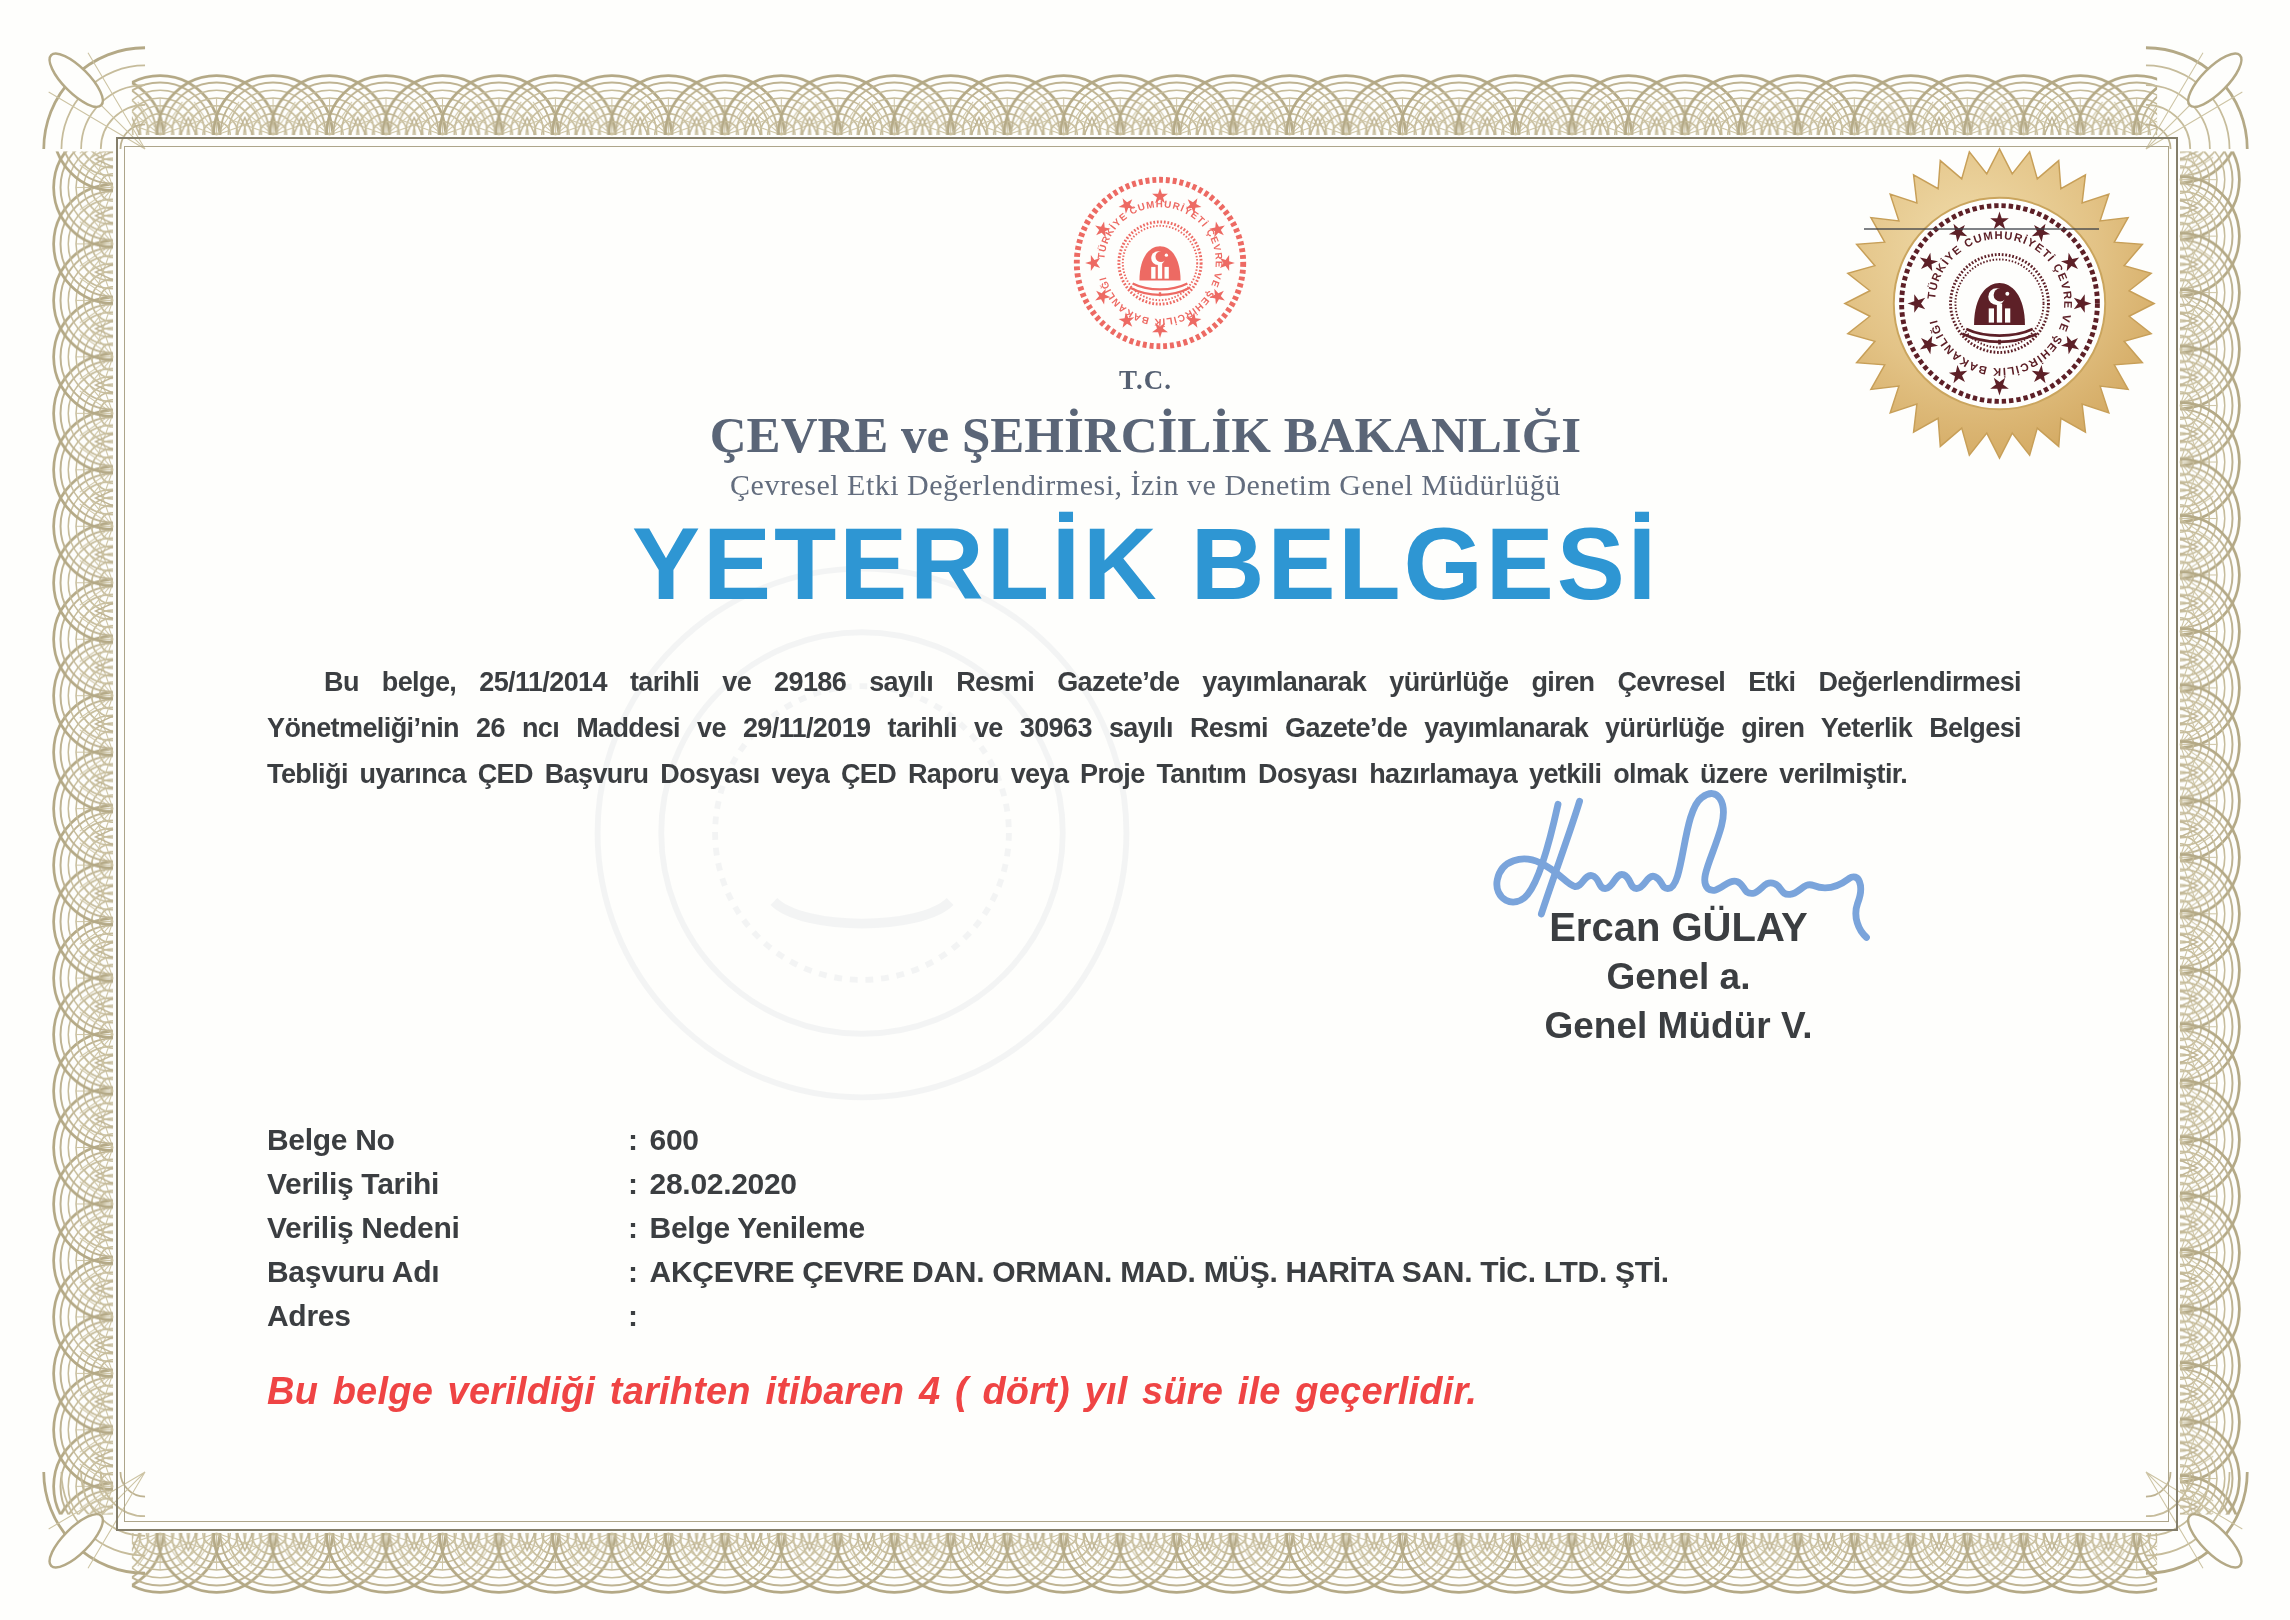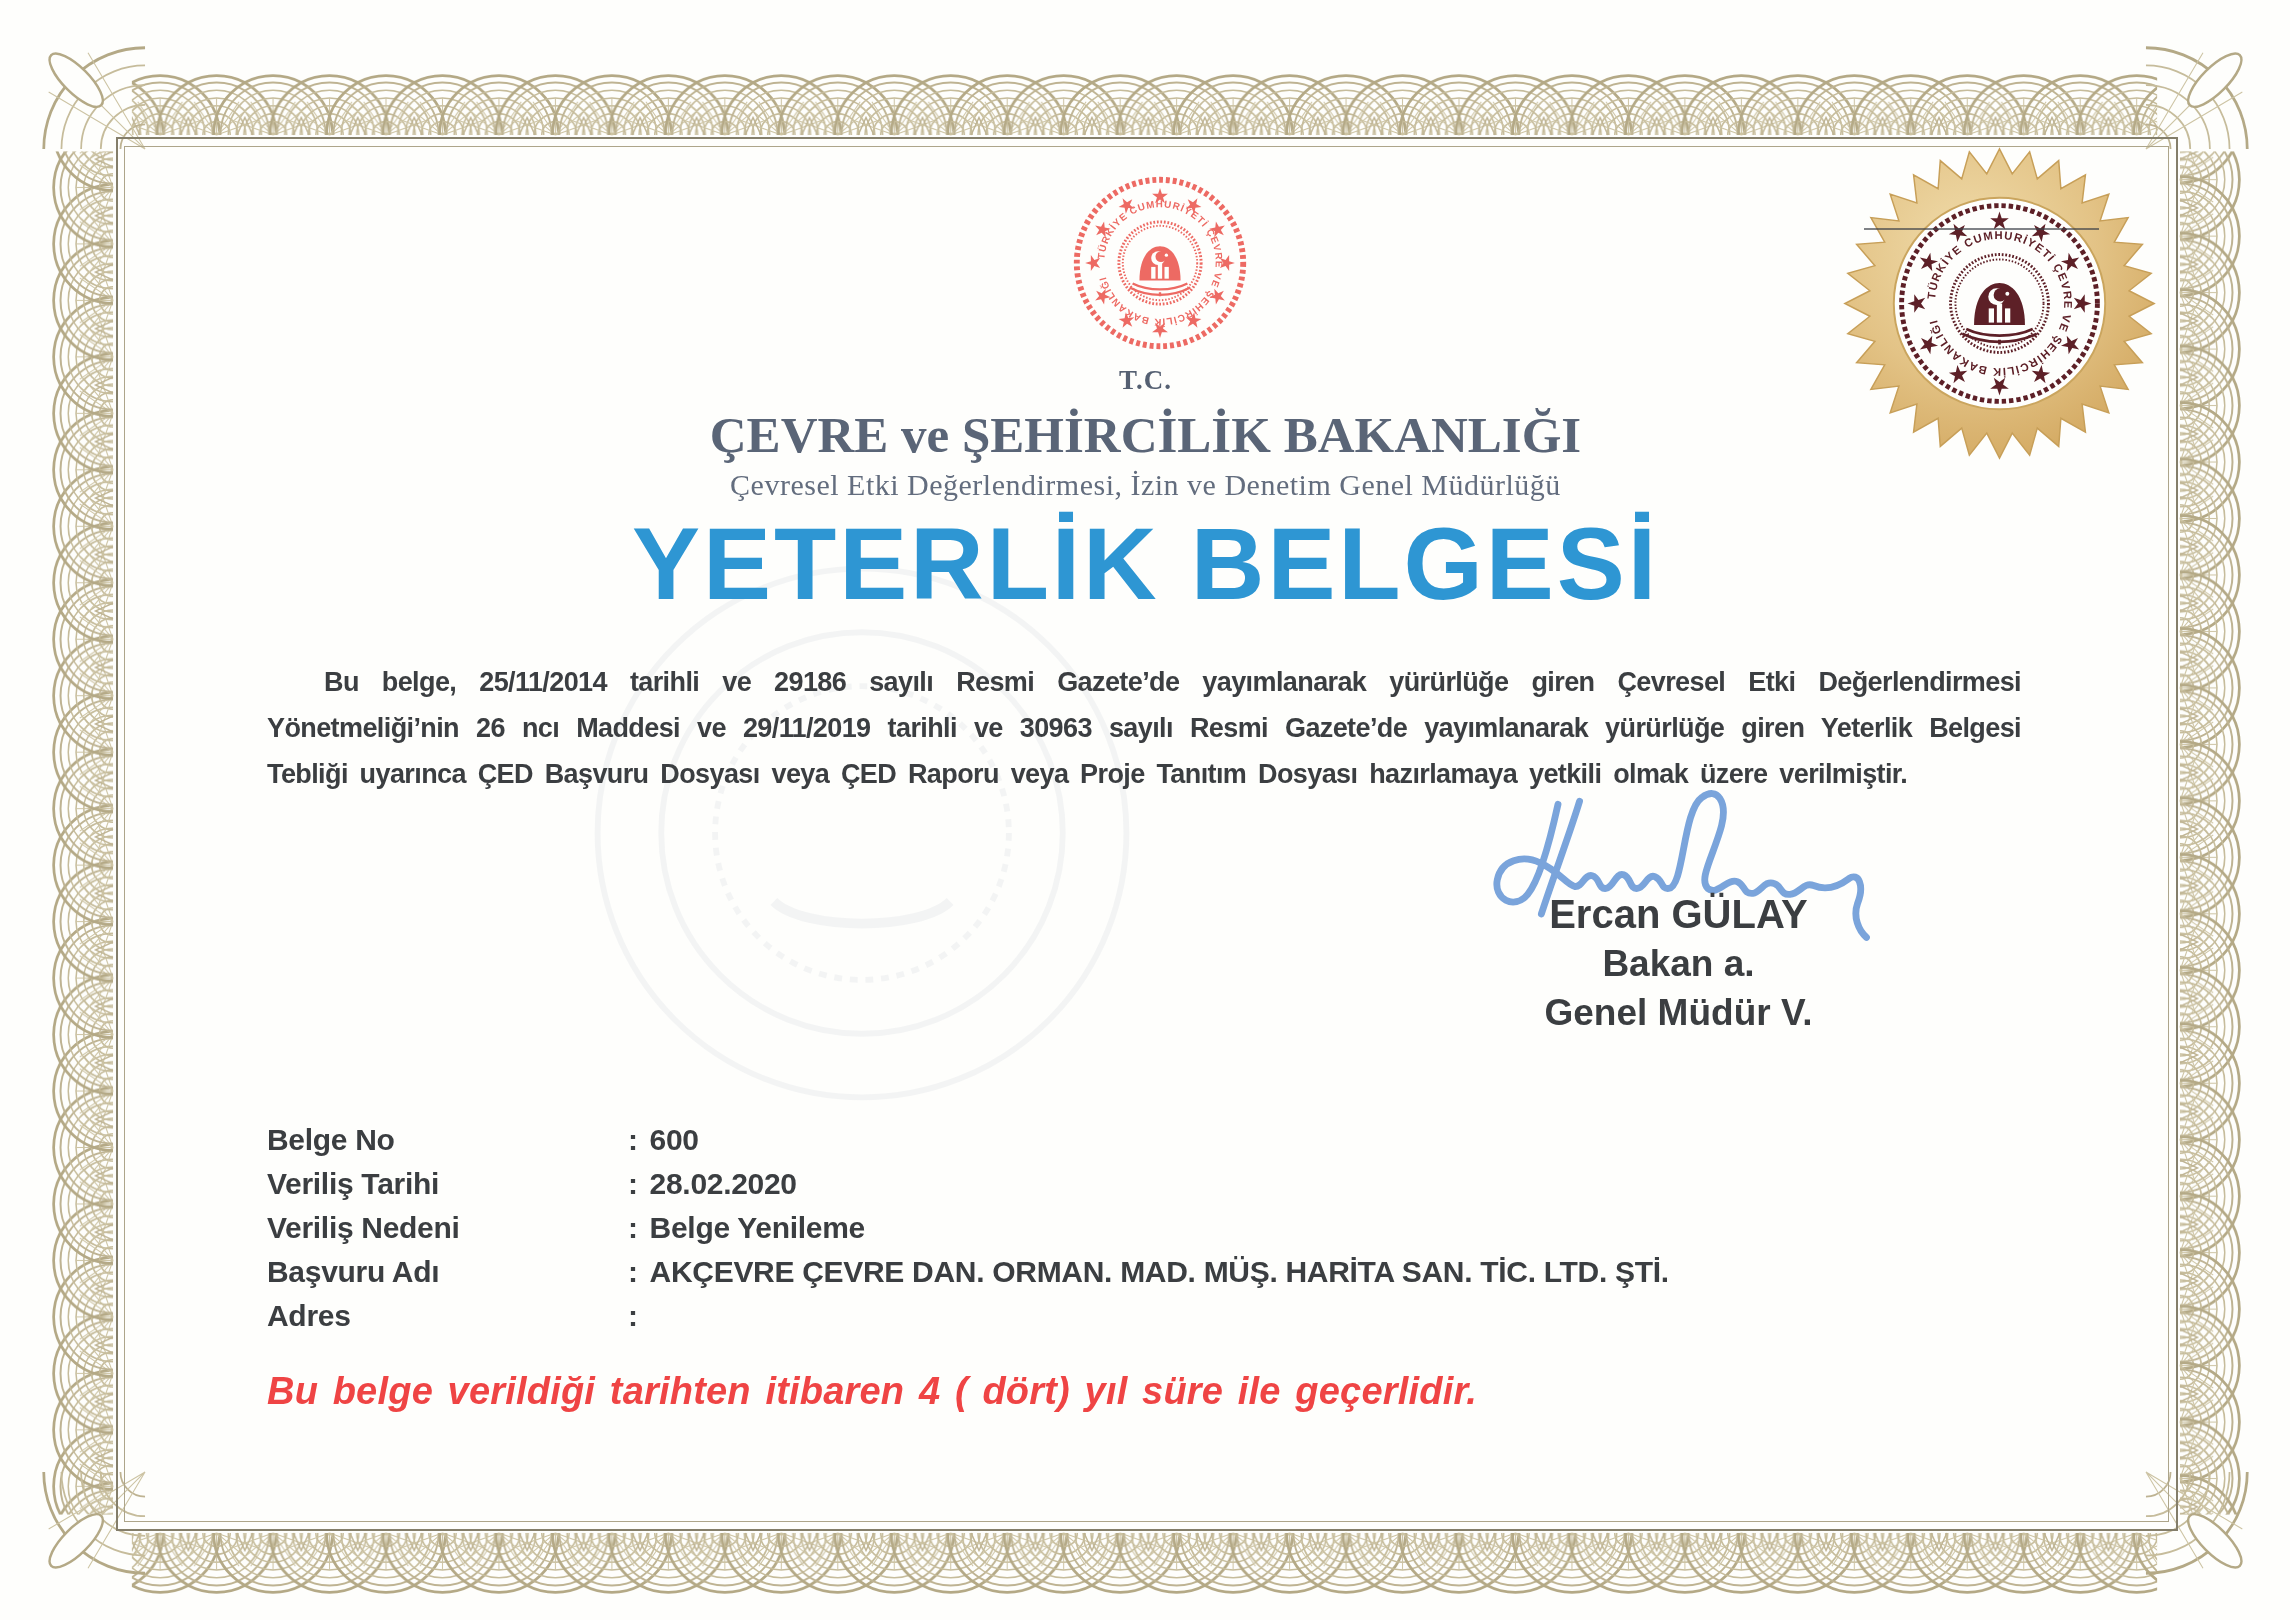--- a/index.html
+++ b/index.html
@@ -37,21 +37,21 @@
   
   .watermark{position:absolute;left:578px;top:549px;opacity:.07;}
   .body-par{position:absolute;left:267px;top:632px;width:1754px;
             font-size:27px;font-weight:bold;line-height:46px;
             letter-spacing:-0.6px;word-spacing:4.9px;text-indent:57px;
             text-align:justify;color:#3b3e41;}
   
   .sig-svg{position:absolute;left:1465px;top:760px;}
   .sig-block{position:absolute;left:1448px;top:890px;width:461px;text-align:center;
              font-weight:bold;color:#3b3e41;}
-  .sig-name{font-size:40px;line-height:49px;}
+  .sig-name{font-size:40px;line-height:49px;margin-top:13px;}
   .sig-line{font-size:37px;line-height:49px;}
   
   .details{position:absolute;left:267px;top:1123px;font-size:30px;font-weight:bold;
            letter-spacing:-0.3px;color:#3b3e41;}
   .drow{display:flex;height:44px;align-items:baseline;}
   .dlabel{width:361px;flex:0 0 361px;}
   .dcolon{width:21.6px;flex:0 0 21.6px;}
   .dvalue{white-space:nowrap;}
   
   .validity{position:absolute;left:267px;top:1370px;font-size:38px;font-weight:bold;
@@ -219,21 +219,21 @@
                C95,113 104,127 112,129 C120,130 122,116 130,118 C138,120 136,132 144,131
                C152,130 154,114 162,117 C170,120 168,132 176,131 C184,130 186,116 194,119
                C202,122 200,132 208,131 C224,129 222,52 242,38 C258,26 268,43 262,67
                C254,97 238,122 248,131 C258,139 268,120 278,124 C286,127 284,137 294,136
                C302,135 306,122 316,126 C324,129 322,138 332,137 C342,136 346,124 356,128
                C368,133 380,130 392,121 C402,114 408,128 401,146 C396,160 402,174 410,181"></path>
     </g>
   </svg>
   <div class="sig-block">
     <div class="sig-name">Ercan GÜLAY</div>
-    <div class="sig-line">Bakan a.</div>
+    <div class="sig-line">Genel a.</div>
     <div class="sig-line">Genel Müdür V.</div>
   </div>
 
   <div class="details">
     <div class="drow">
       <span class="dlabel">Belge No</span>
       <span class="dcolon">:</span>
       <span class="dvalue">600</span>
     </div>
     <div class="drow">

